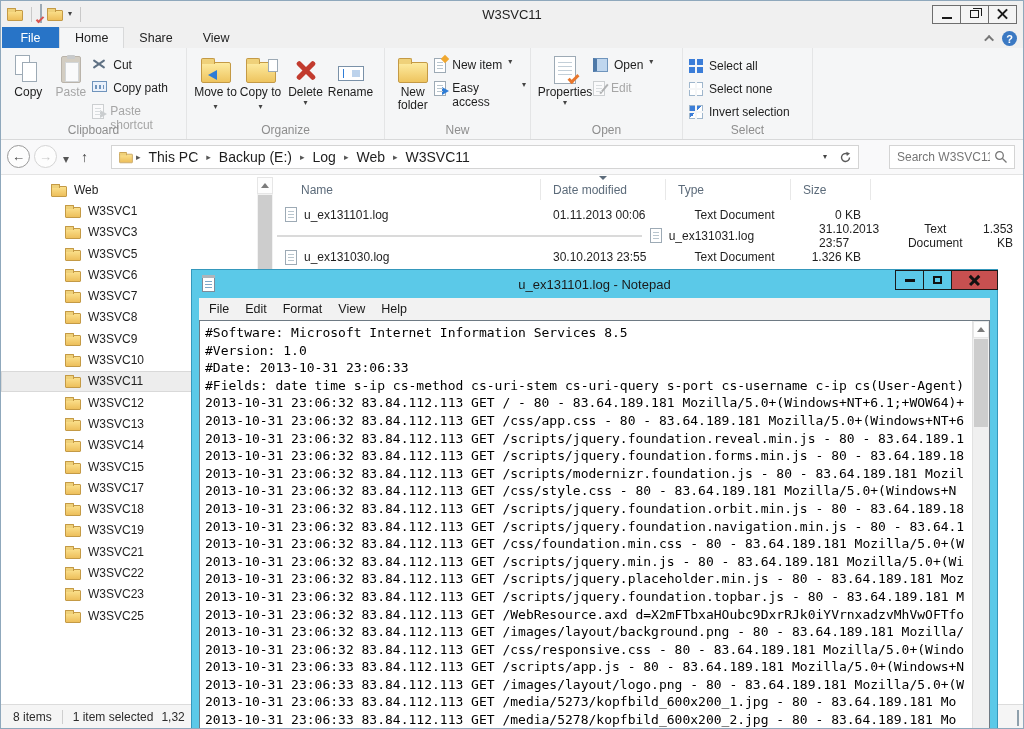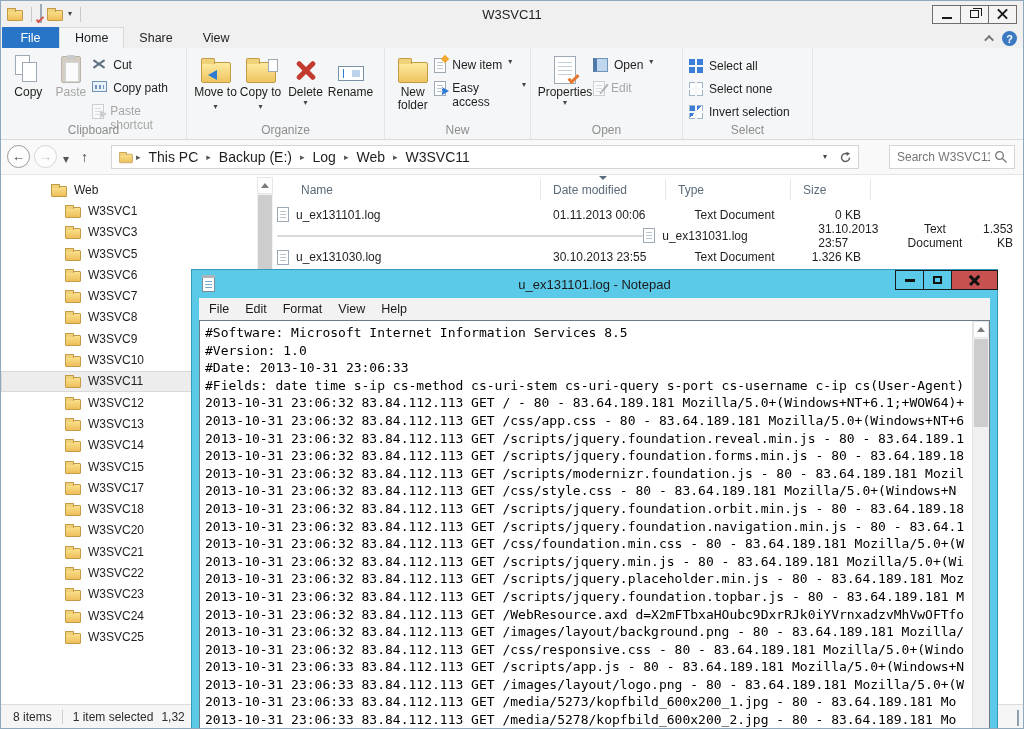--- a/index.html
+++ b/index.html
@@ -106,21 +106,21 @@
 
   .flhead { position:absolute; top:176px; left:272px; right:0; height:25px; font-size:12px; color:#5C6B7A; display:flex; }
   .hcell { display:flex; align-items:center; border-right:1px solid #E8E8E8; height:21px; margin-top:2px; padding-left:12px; position:relative; }
   .h-name { width:268px; padding-left:28px; }
   .h-date { width:125px; } .h-type { width:125px; } .h-size { width:80px; }
   .sortmark { position:absolute; top:-3px; left:50%; margin-left:-4px; width:0; height:0; border-left:4px solid transparent; border-right:4px solid transparent; border-top:4px solid #5C6B7A; }
   .flrows { position:absolute; top:203px; left:272px; right:0; font-size:12px; color:#1E1E1E; }
   .frow { height:21.3px; display:flex; align-items:center; position:relative; }
   .selbg { position:absolute; left:4px; width:592px; top:0; bottom:0; background:#EFEFEF; border:1px solid #DADADA; z-index:0; }
   .frow>div { position:relative; z-index:1; }
-  .c-name { width:268px; display:flex; align-items:center; gap:7px; padding-left:4px; }
+  .c-name { width:268px; display:flex; align-items:center; gap:7px; padding-left:12px; }
   .c-date { width:125px; padding-left:12px; }
   .c-type { width:125px; padding-left:12px;text-align:center; }
   .c-size { width:80px; text-align:right; padding-right:10px; }
 
   .statusbar { position:absolute; left:0; right:0; bottom:0; height:24px; background:#F5F5F5; border-top:1px solid #DCDCDC; display:flex; align-items:center; font-size:12px; color:#2B2B2B; }
   .sb-sep { width:1px; height:14px; background:#CFCFCF; margin:0 10px; }
   .pic-ico { width:17px; height:13px; border:1px solid #8FA0AC; background:linear-gradient(#CFE5F2 55%,#9CC08B 55%); }
   .viewbtn { position:absolute; right:3px; top:5px; padding:1px; }
 
   
@@ -423,37 +423,33 @@
       <div class="titem child">
         <span class="fldr"></span>
         <span>W3SVC17</span>
       </div>
       <div class="titem child">
         <span class="fldr"></span>
         <span>W3SVC18</span>
       </div>
       <div class="titem child">
         <span class="fldr"></span>
-        <span>W3SVC20</span>
+        <span>W3SVC19</span>
       </div>
       <div class="titem child">
         <span class="fldr"></span>
         <span>W3SVC21</span>
       </div>
       <div class="titem child">
         <span class="fldr"></span>
         <span>W3SVC22</span>
       </div>
       <div class="titem child">
         <span class="fldr"></span>
         <span>W3SVC23</span>
-      </div>
-      <div class="titem child">
-        <span class="fldr"></span>
-        <span>W3SVC24</span>
       </div>
       <div class="titem child">
         <span class="fldr"></span>
         <span>W3SVC25</span>
       </div>
     </div>
   <div class="tree-scroll">
     <div class="sarrow">
         <span class="tri-up"></span>
       </div>

